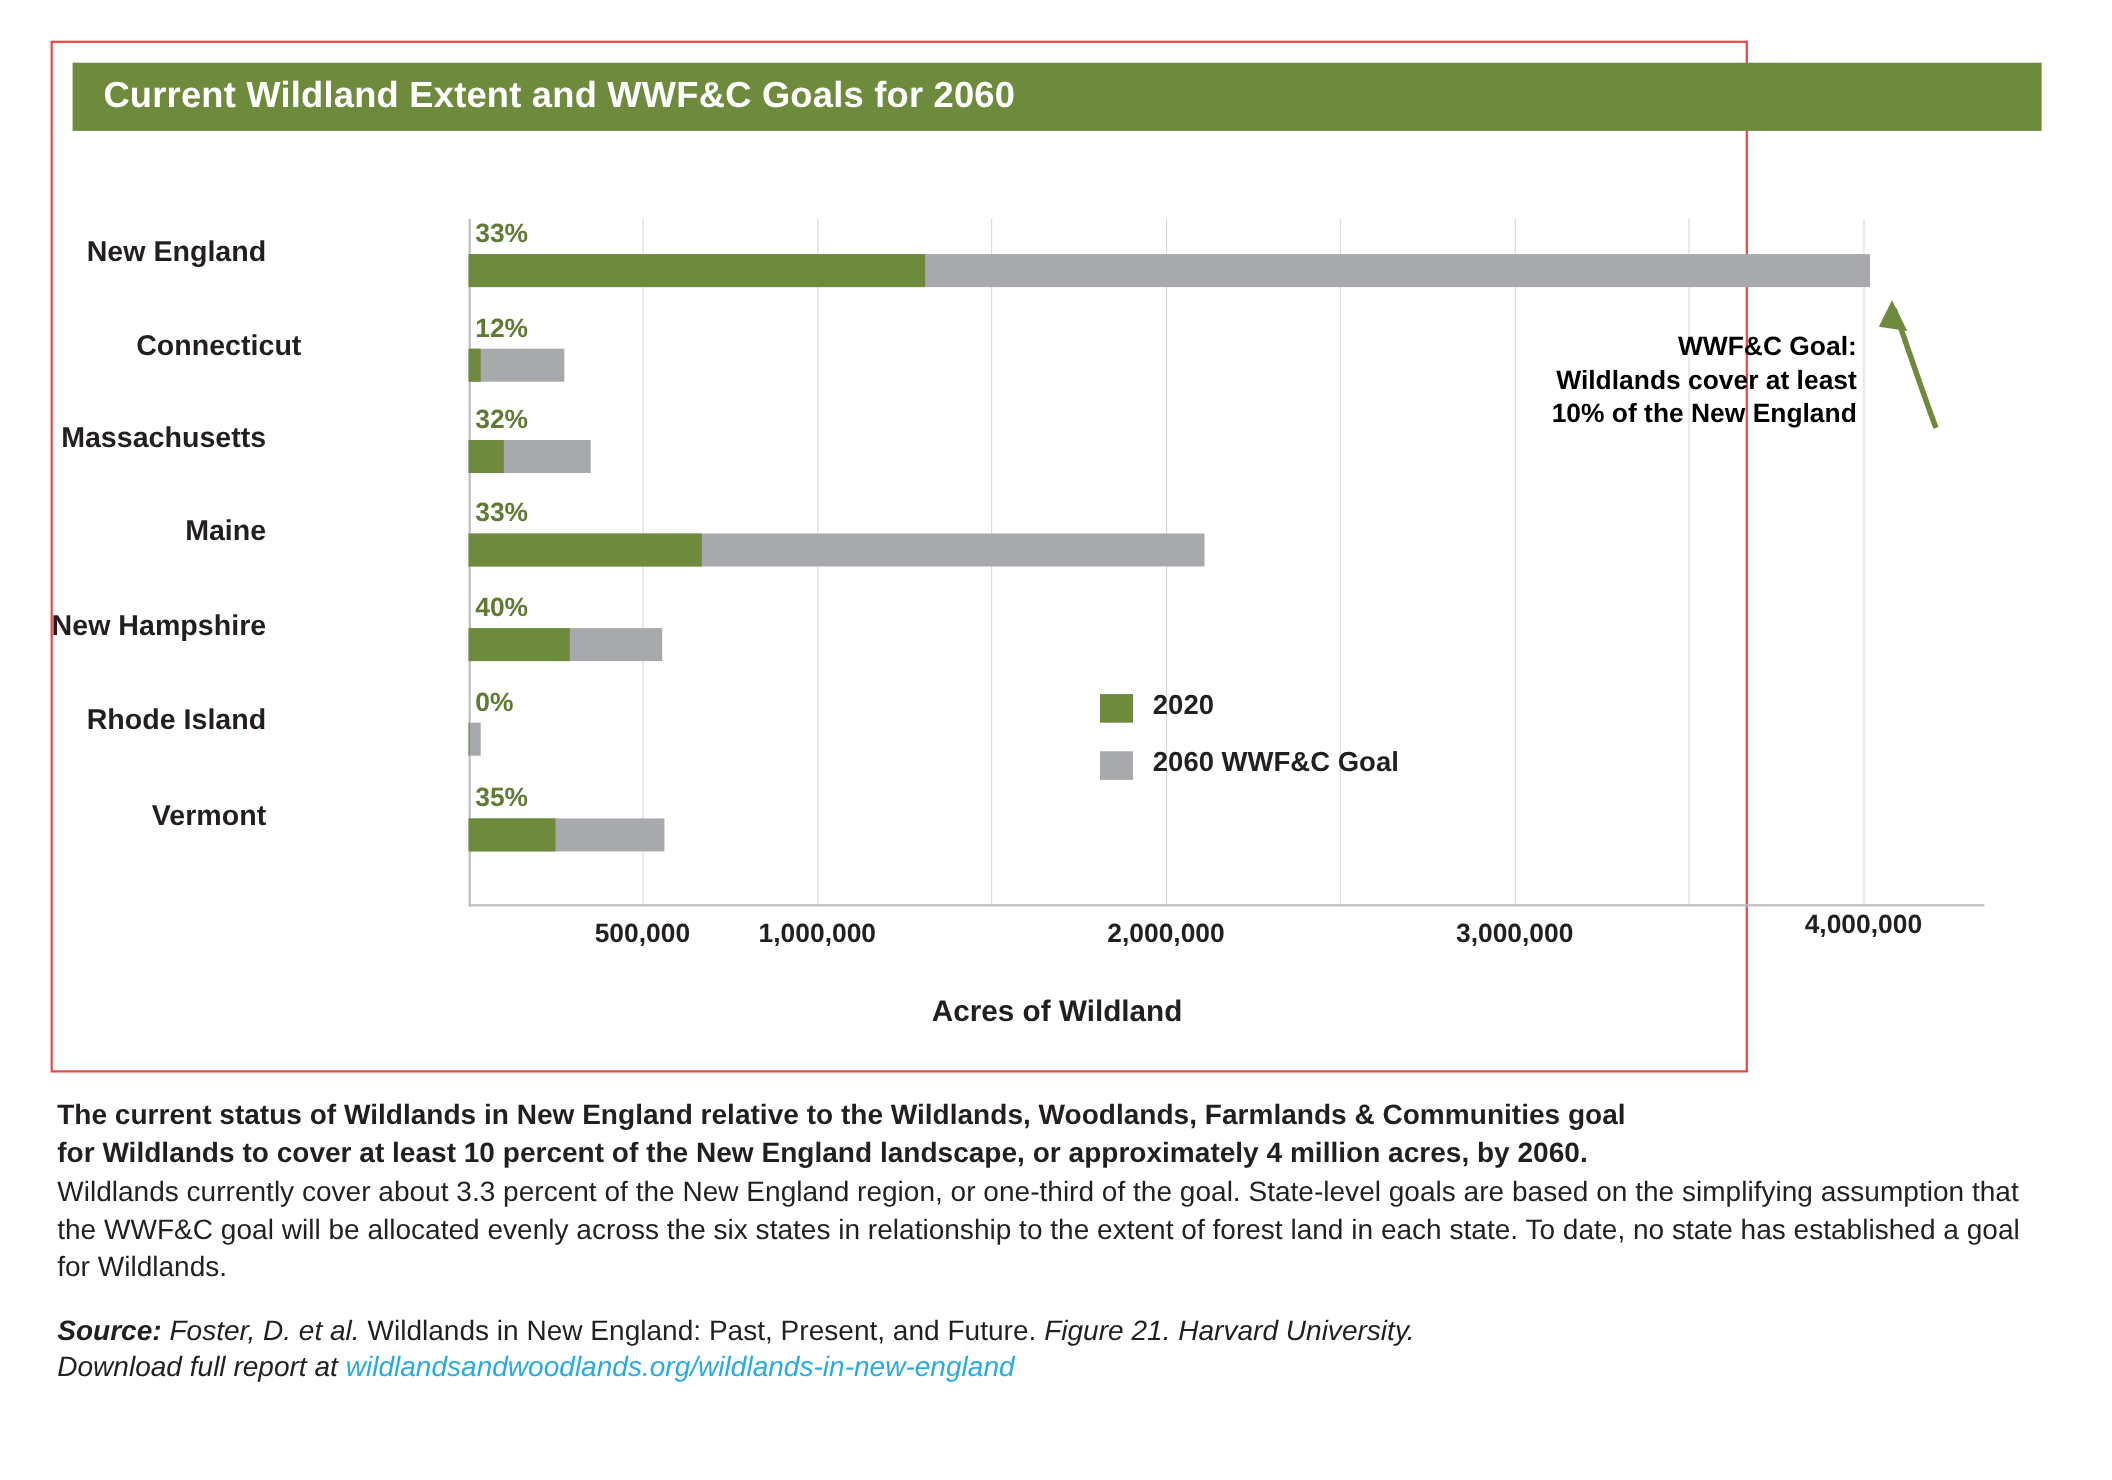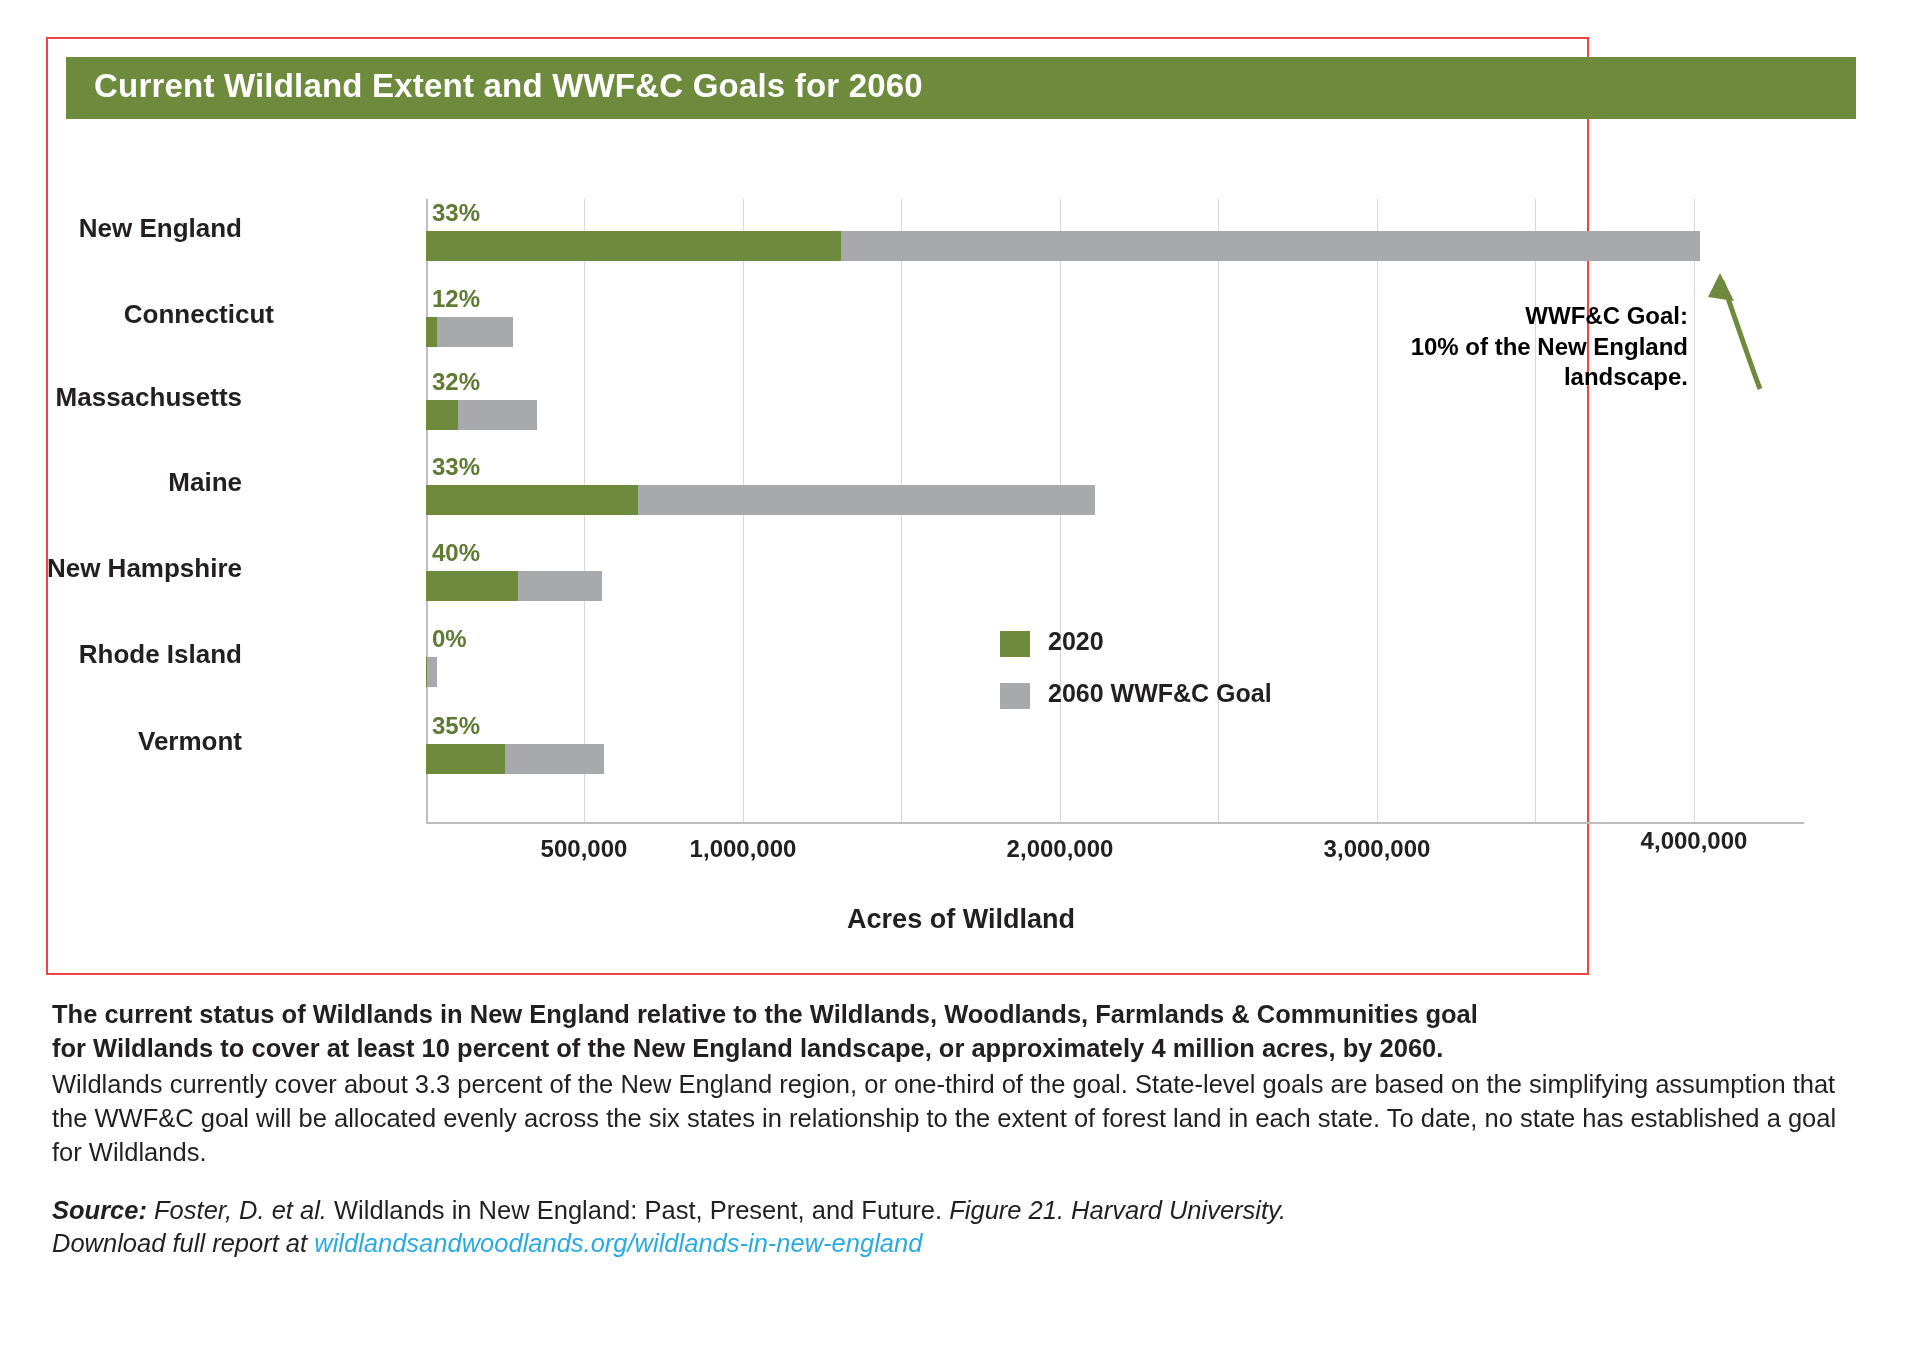--- a/index.html
+++ b/index.html
@@ -314,22 +314,22 @@
         <div class="legend-text">2020</div>
       </div>
       <div class="legend-row" style="top:52px;">
         <div class="legend-swatch" style="background:#a7a9ac;"></div>
         <div class="legend-text">2060 WWF&amp;C Goal</div>
       </div>
     </div>
 
     <div class="annotation">
       <div>WWF&amp;C Goal:</div>
+      <div>Wildlands cover at least</div>
       <div>10% of the New England</div>
-      <div>landscape.</div>
     </div>
 
     <svg class="arrow" viewBox="0 0 70 120">
       <path d="M62 118 C 50 86, 36 44, 24 10" stroke="#6e8b3d" stroke-width="5" fill="none"></path>
       <path d="M22 2 L36 30 L10 26 Z" fill="#6e8b3d"></path>
     </svg>
 
     <div class="xaxis-title">Acres of Wildland</div>
   </div>
 

